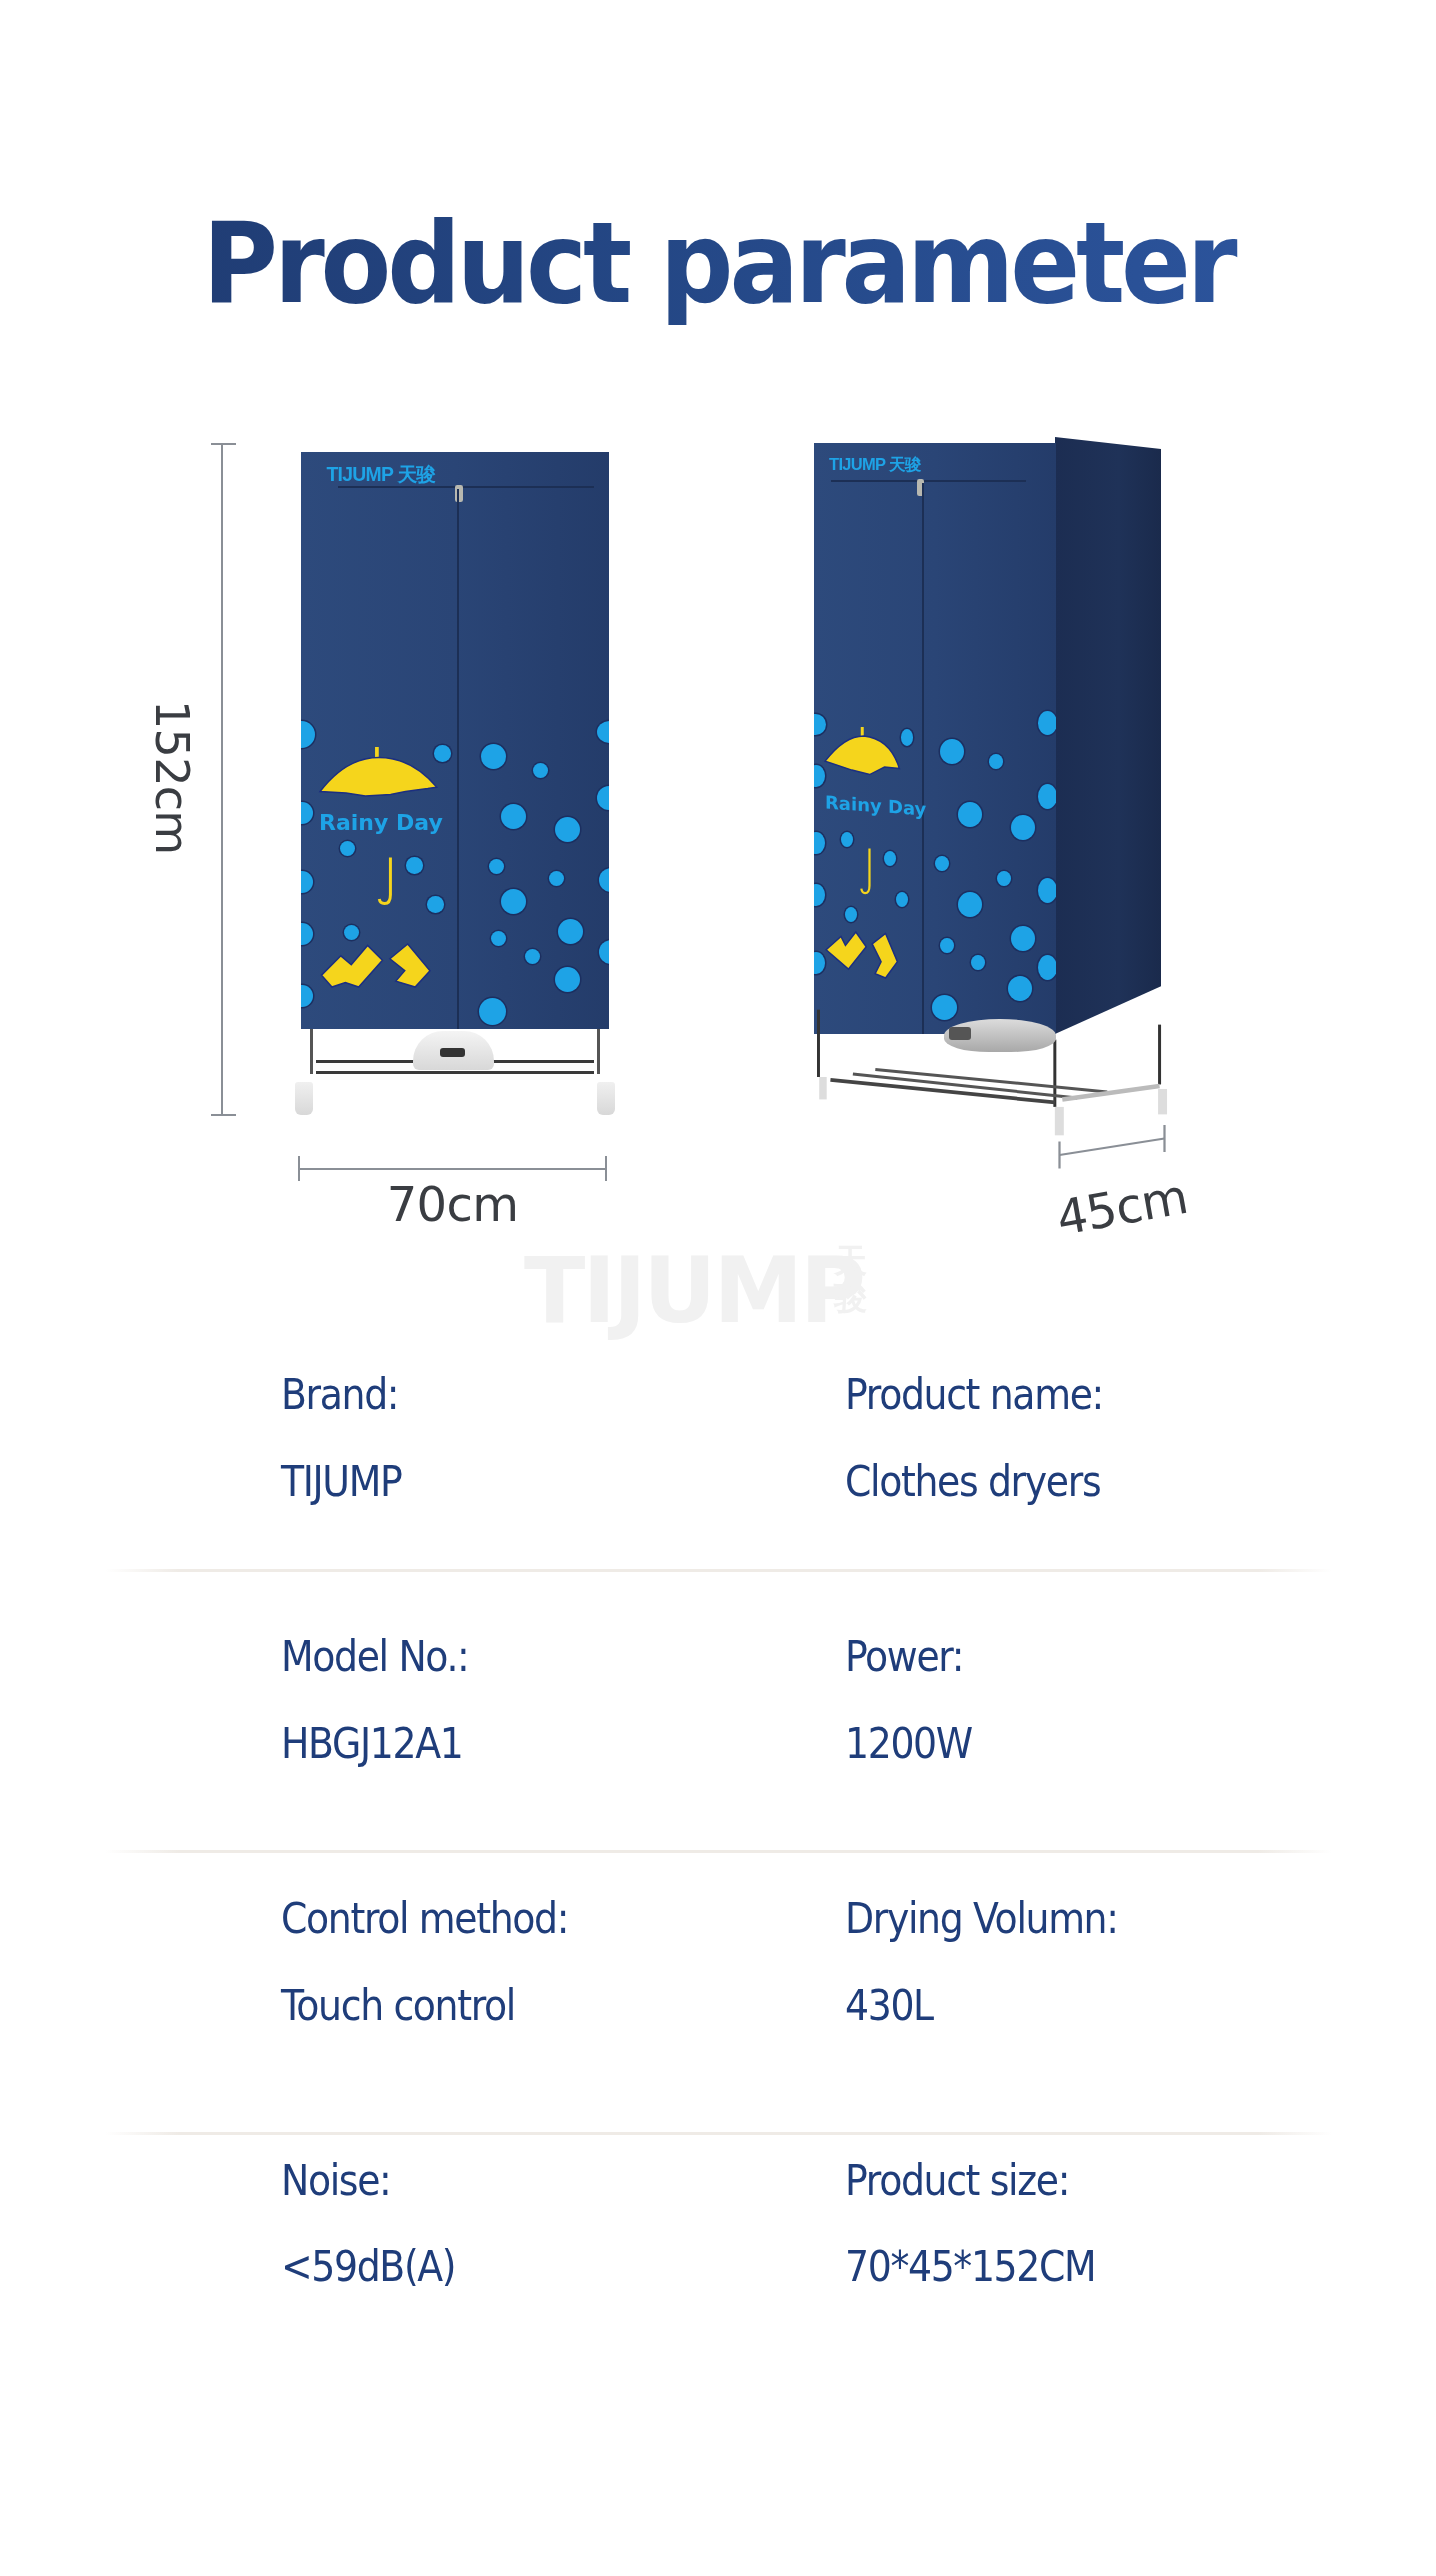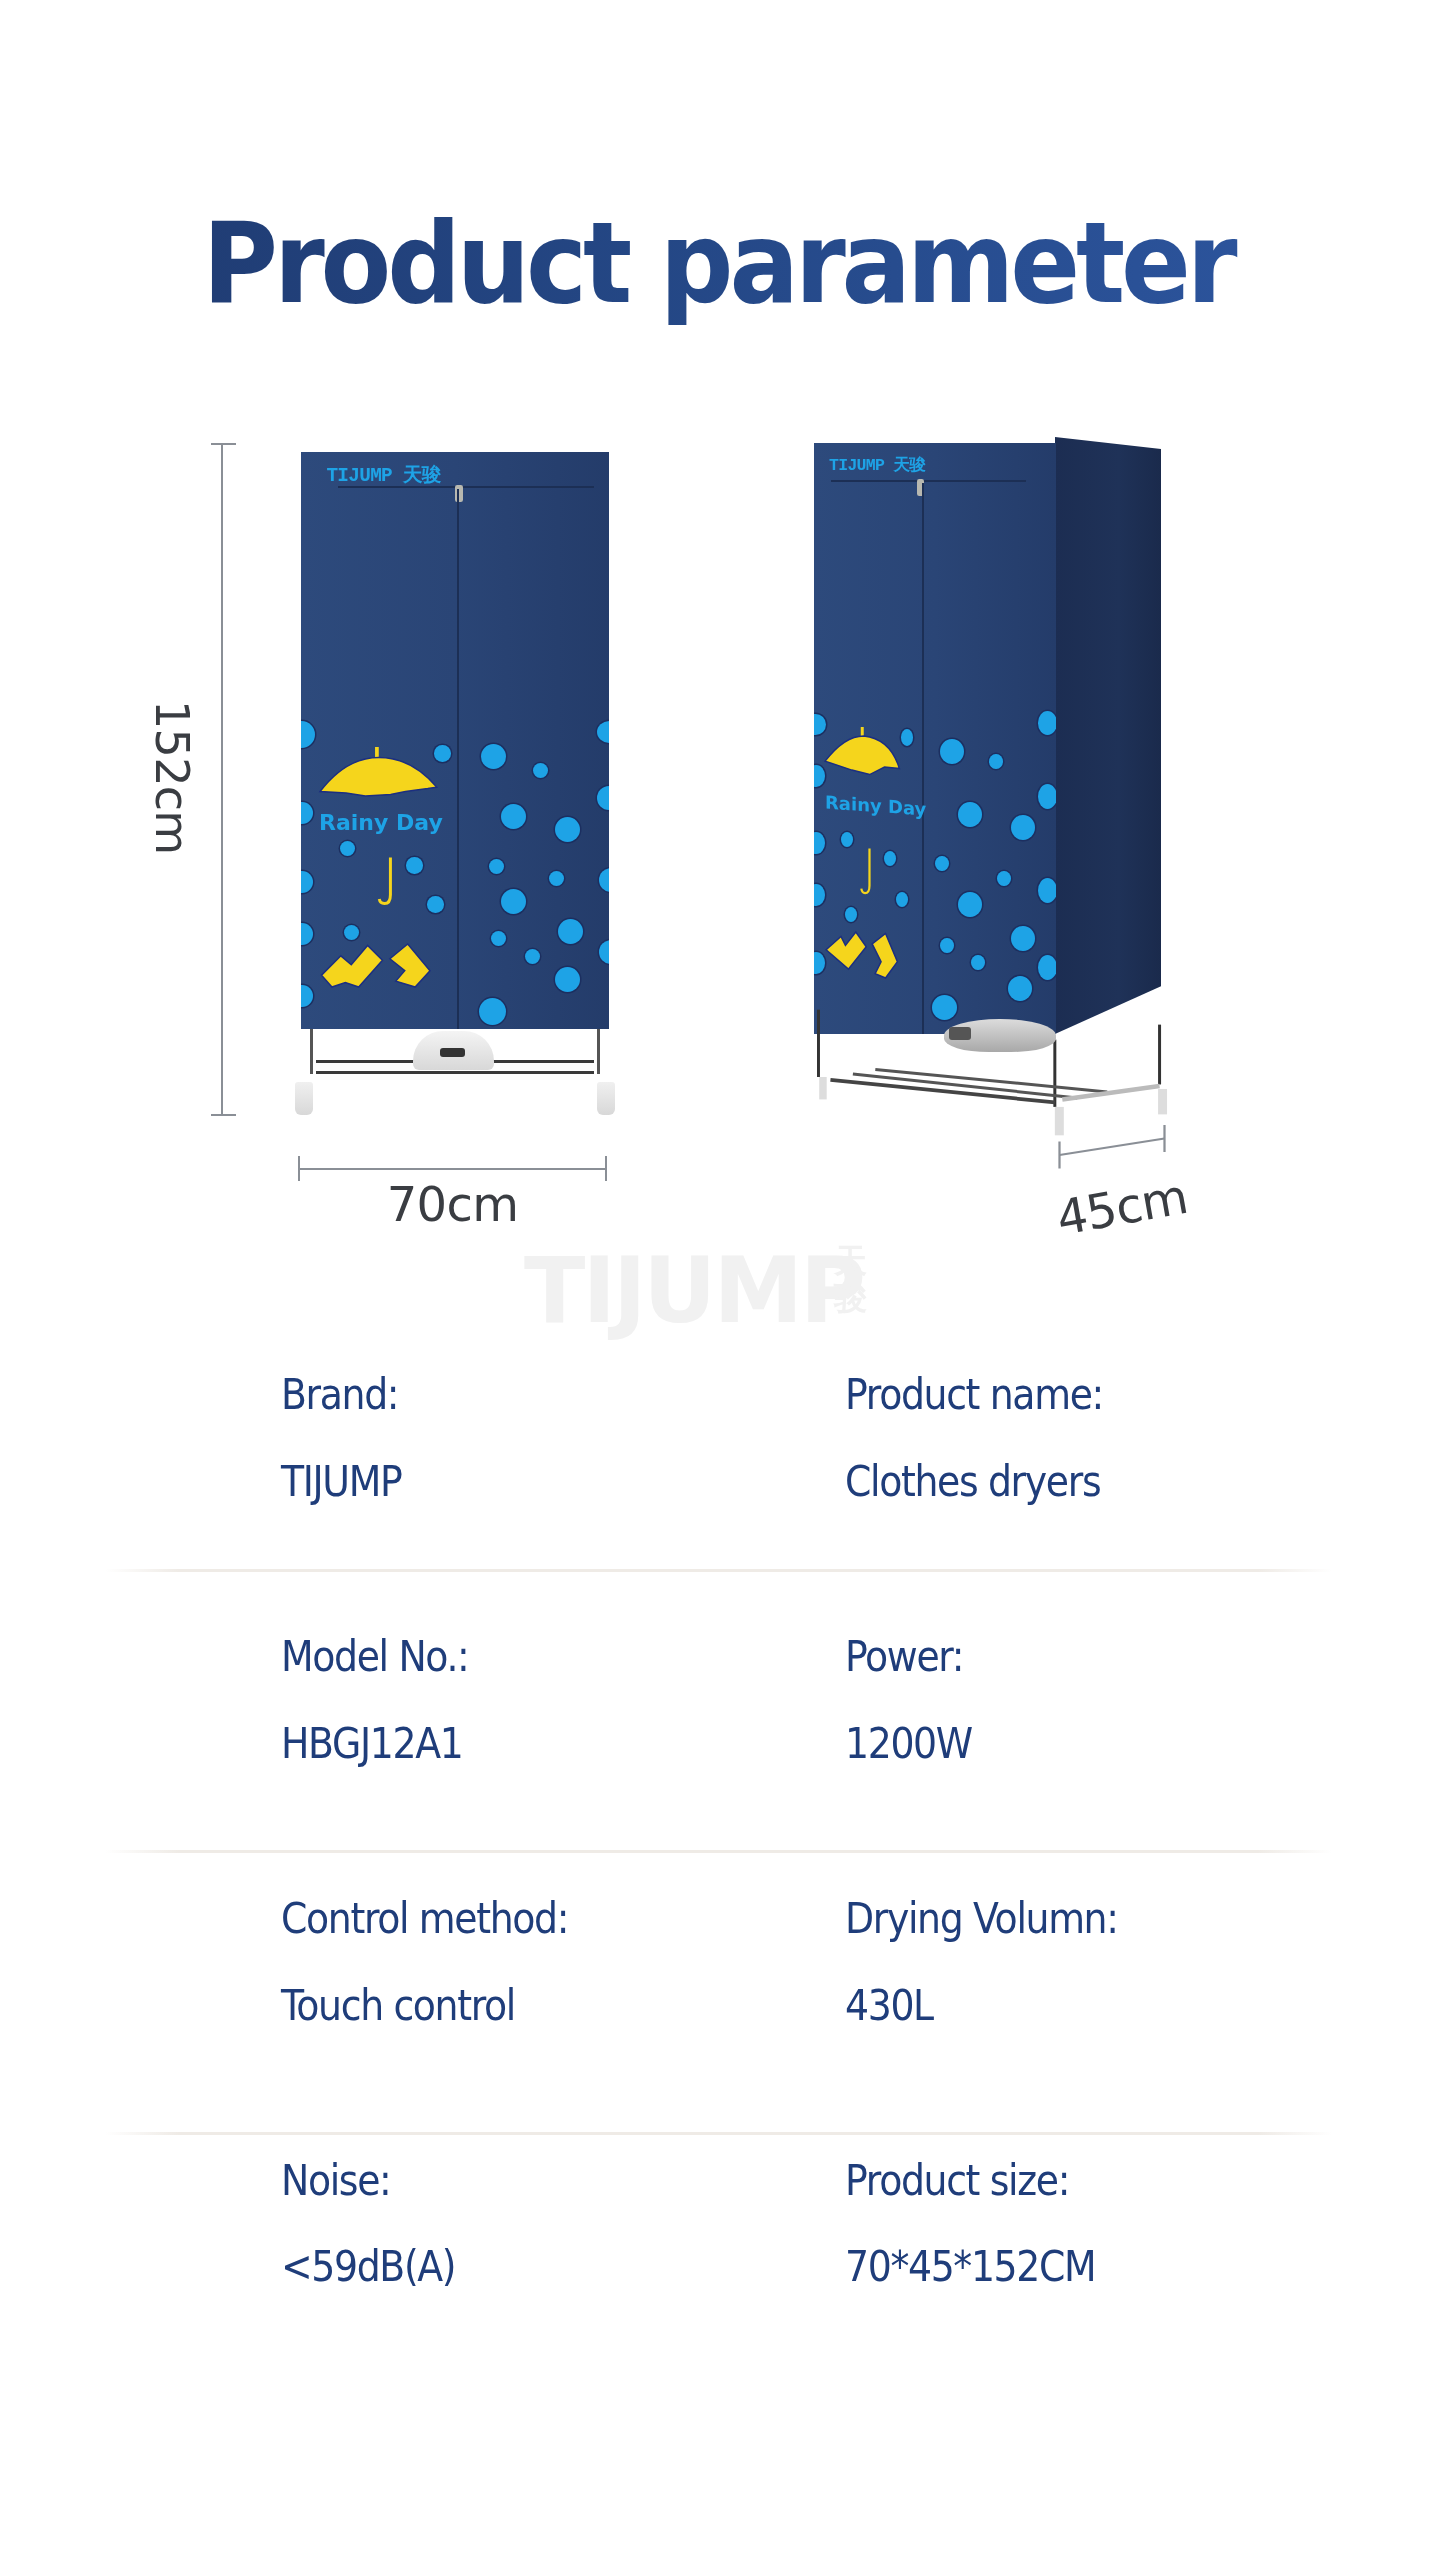--- a/index.html
+++ b/index.html
@@ -15,21 +15,21 @@
     -webkit-background-clip:text; background-clip:text; color:transparent;
     transform:scaleX(0.92);
   }
 
   
   .dim-line { background:#8a8f96; }
   .dim-text { color:#3a3d42; font-family:"DejaVu Sans", sans-serif; font-size:45px; letter-spacing:-0.7px; }
 
   
   .cab { position:absolute; background:linear-gradient(90deg,#2d4a7c 0%, #2a4576 50%, #243c6a 100%); overflow:hidden; }
-  .cab .brand { position:absolute; color:#1ea3e6; font-weight:bold; font-family:Liberation Mono, monospace; letter-spacing:-0.7px; }
+  .cab .brand { position:absolute; color:#1ea3e6; font-weight:bold; font-family:Liberation Sans, sans-serif; letter-spacing:-0.7px; }
   .cab .seam { position:absolute; top:0; bottom:0; width:2.2px; background:#1c2f55; }
   .cab .zip { position:absolute; height:2.2px; background:#1c2f55; }
   .cab .rainy { position:absolute; color:#1ea3e6; font-weight:bold; font-family:"DejaVu Sans", sans-serif; }
   .dot { position:absolute; border-radius:50%; background:#1ea3e6; box-shadow:0 0 0 1.5px #1c2f60; }
 
   
   .spec-label, .spec-value {
     position:absolute; color:#1f3d7a; font-family:"DejaVu Sans", sans-serif; font-size:42px; letter-spacing:-1.5px;
     transform-origin:left top; transform:scaleX(0.9); white-space:nowrap;
   }

